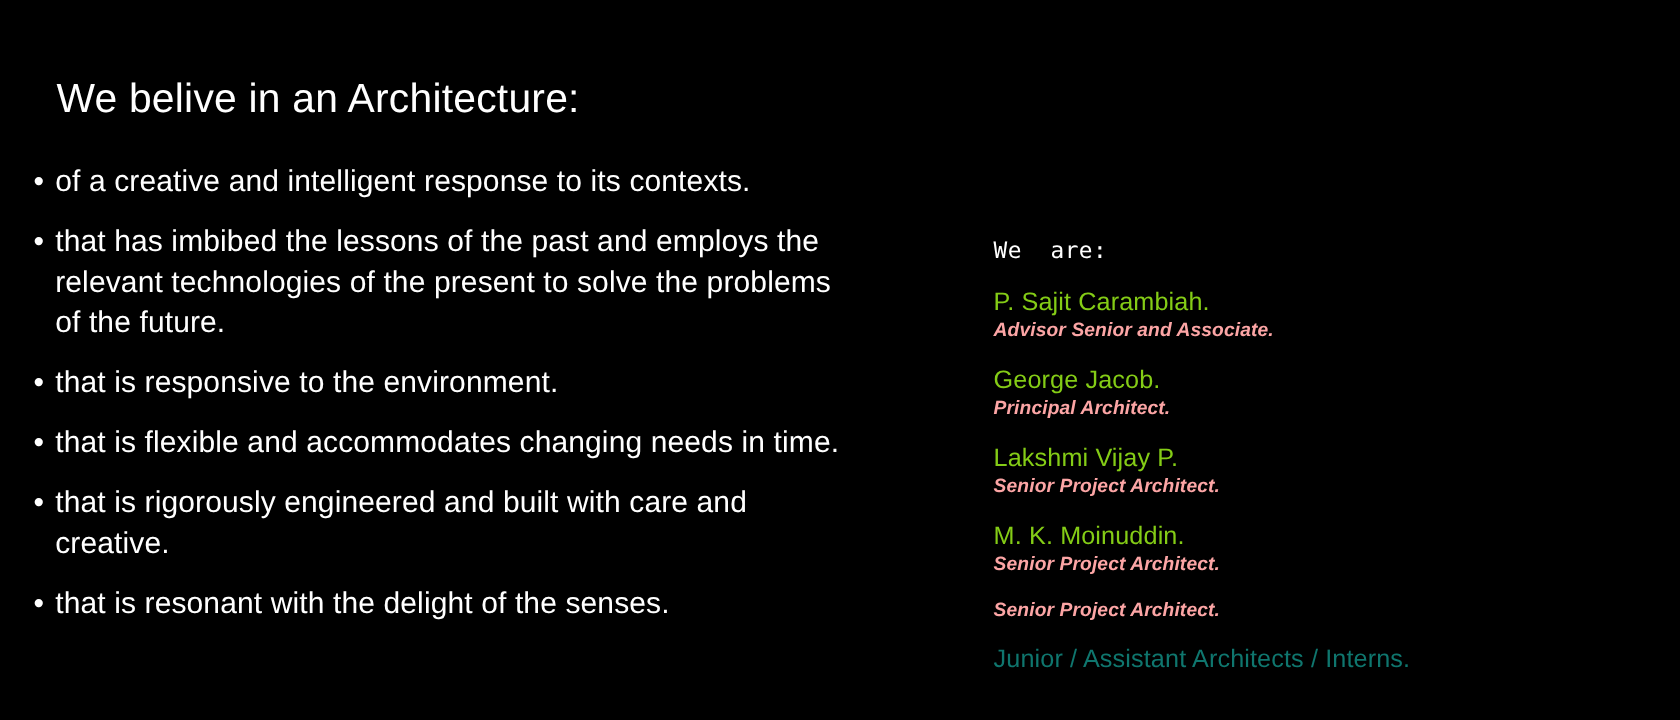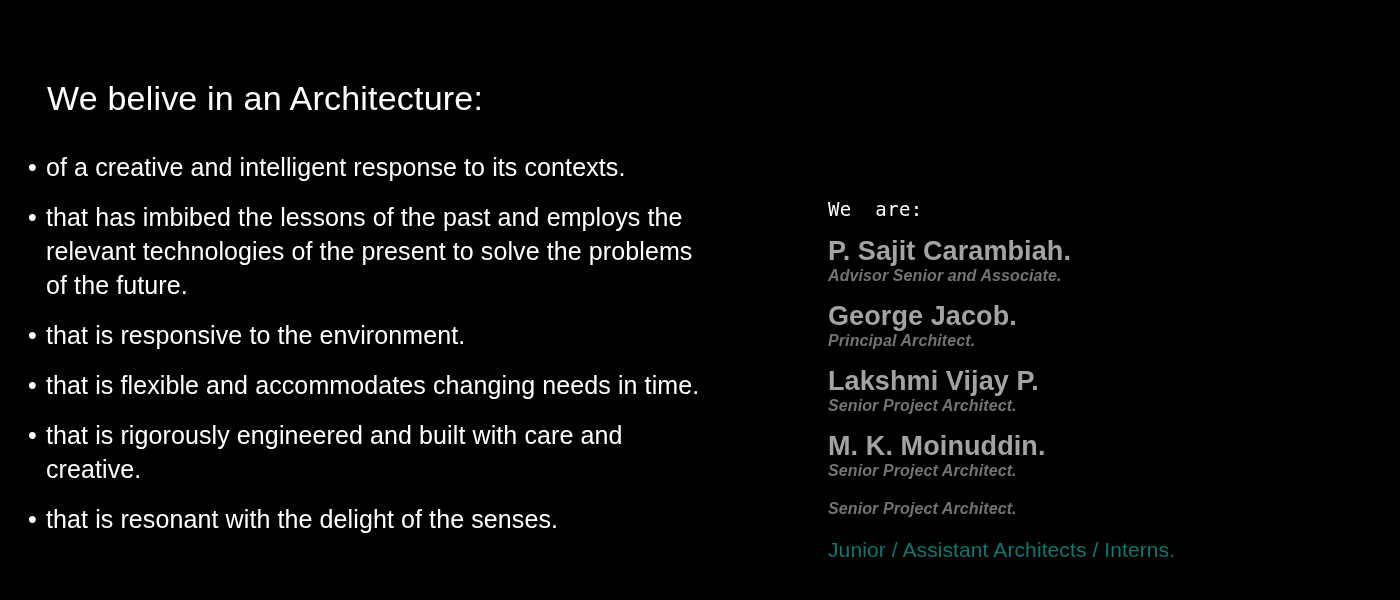--- a/index.html
+++ b/index.html
@@ -19,21 +19,21 @@
     position: relative;
     width: 1400px;
     height: 600px;
     background: #000000;
   }
 
   
   #left-column {
     position: absolute;
     left: 0;
-    top: 16px;
+    top: 0;
     width: 720px;
     height: 560px;
   }
 
   #slide-title {
     position: absolute;
     left: 47px;
     top: 62px;
     font-size: 34px;
     line-height: 40px;
@@ -103,34 +103,34 @@
 
   .team-member {
     margin-bottom: 16px;
   }
   .team-member:last-of-type {
     margin-bottom: 14px;
   }
 
   .member-name {
     display: block;
-    font-size: 27px;
+    font-size: 21px;
     line-height: 27px;
-    font-weight: 700;
-    color: #a3a3a3;
+    font-weight: 400;
+    color: #84cc16;
     letter-spacing: 0.1px;
   }
 
   .member-role {
     display: block;
     font-size: 16px;
     line-height: 22px;
     font-style: italic;
     font-weight: 700;
-    color: #737373;
+    color: #fca5a5;
     letter-spacing: 0.1px;
   }
 
   #team-footer {
     font-size: 21px;
     line-height: 27px;
     font-weight: 400;
     color: #0f766e;
     letter-spacing: 0.1px;
   }

